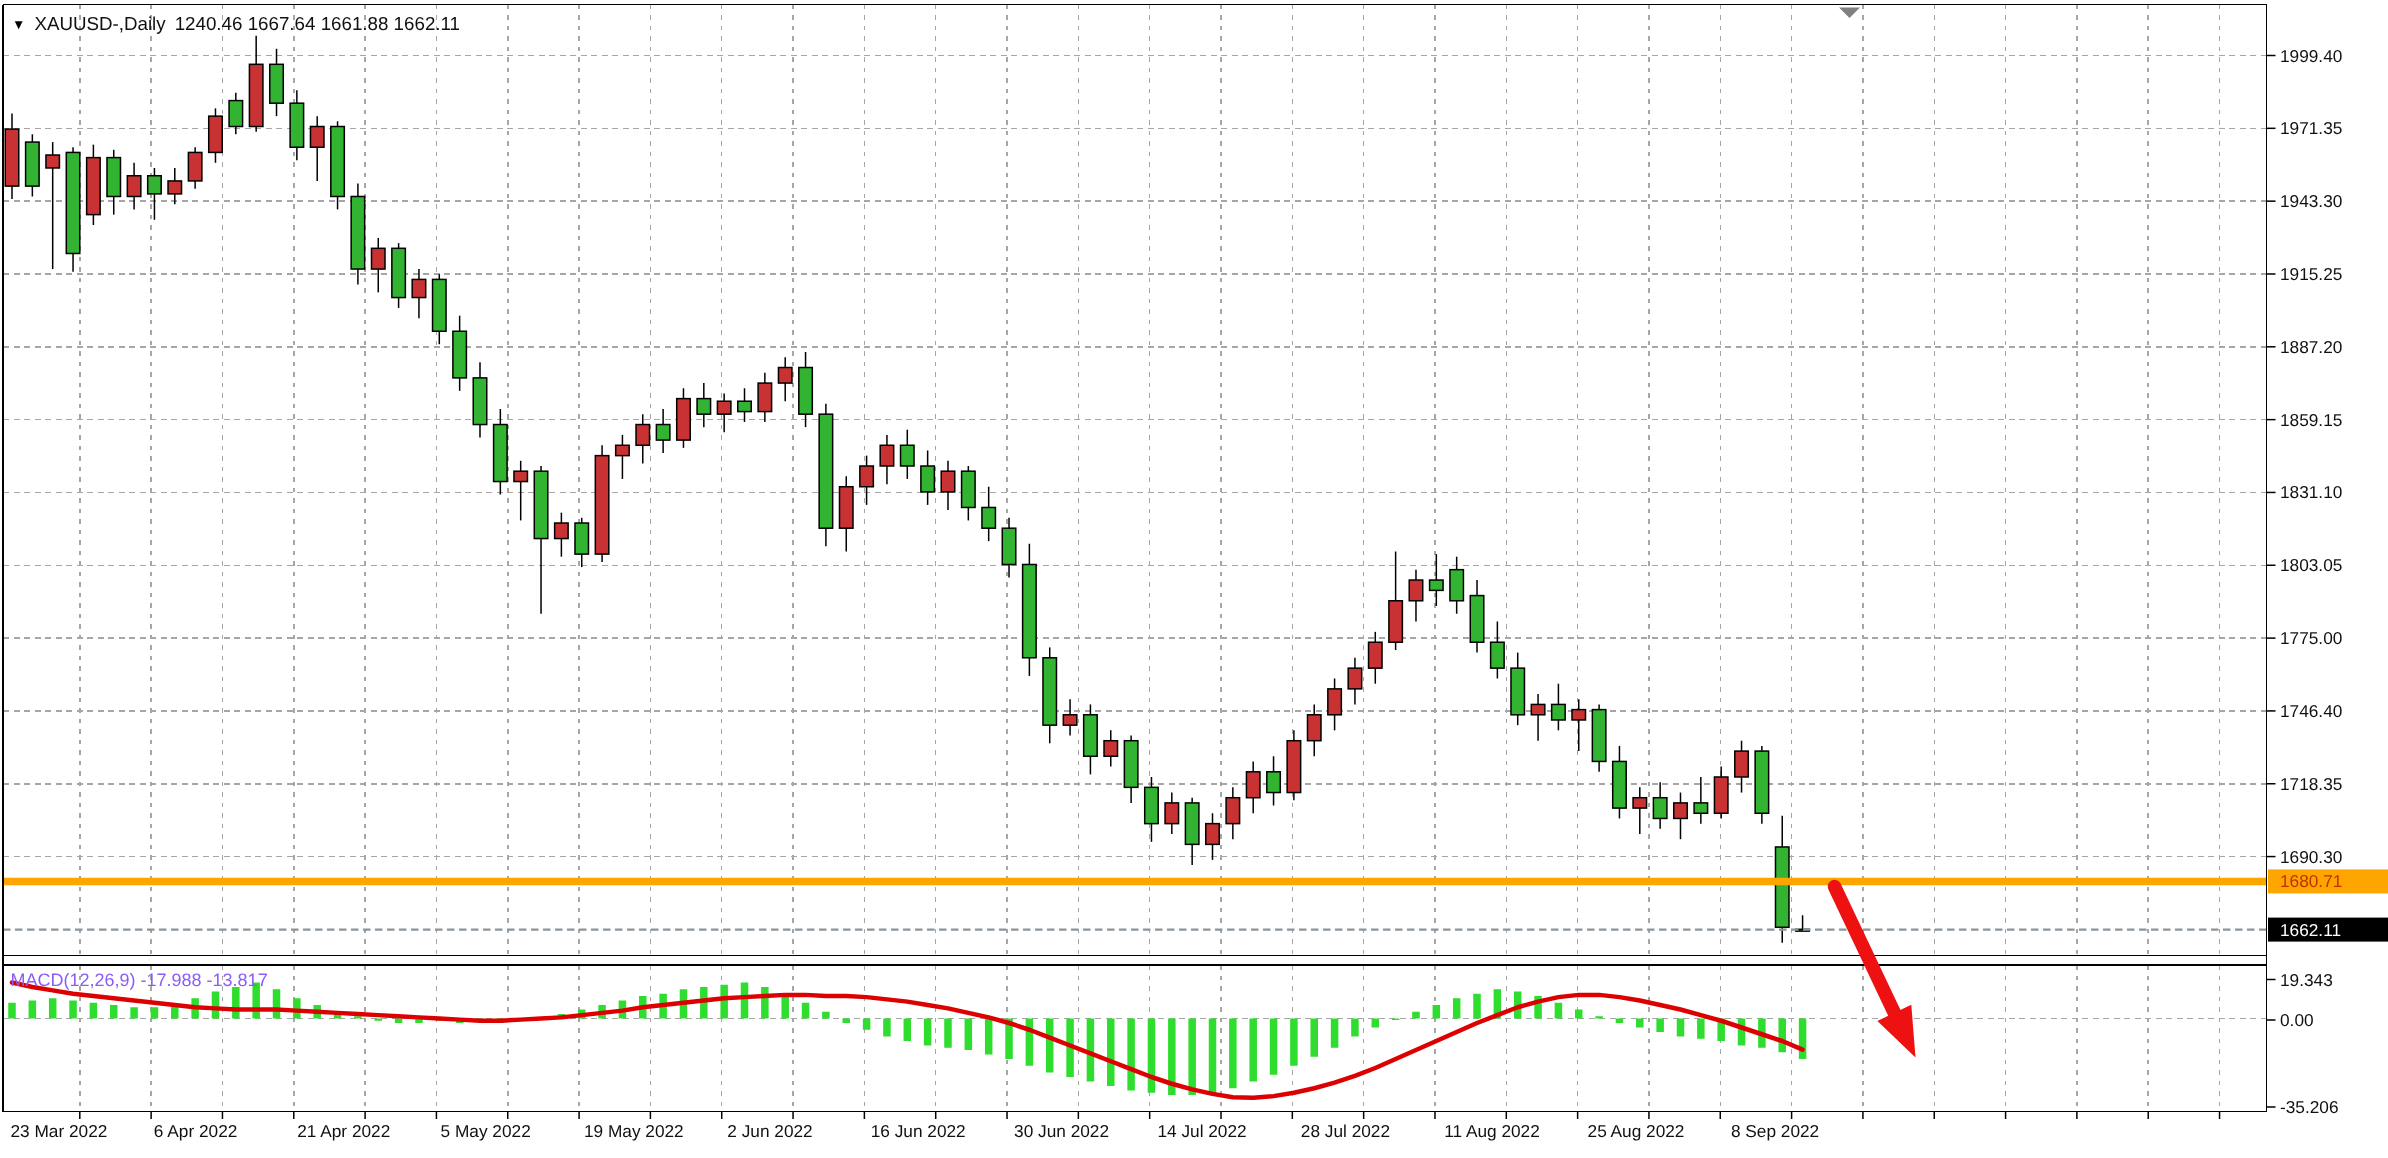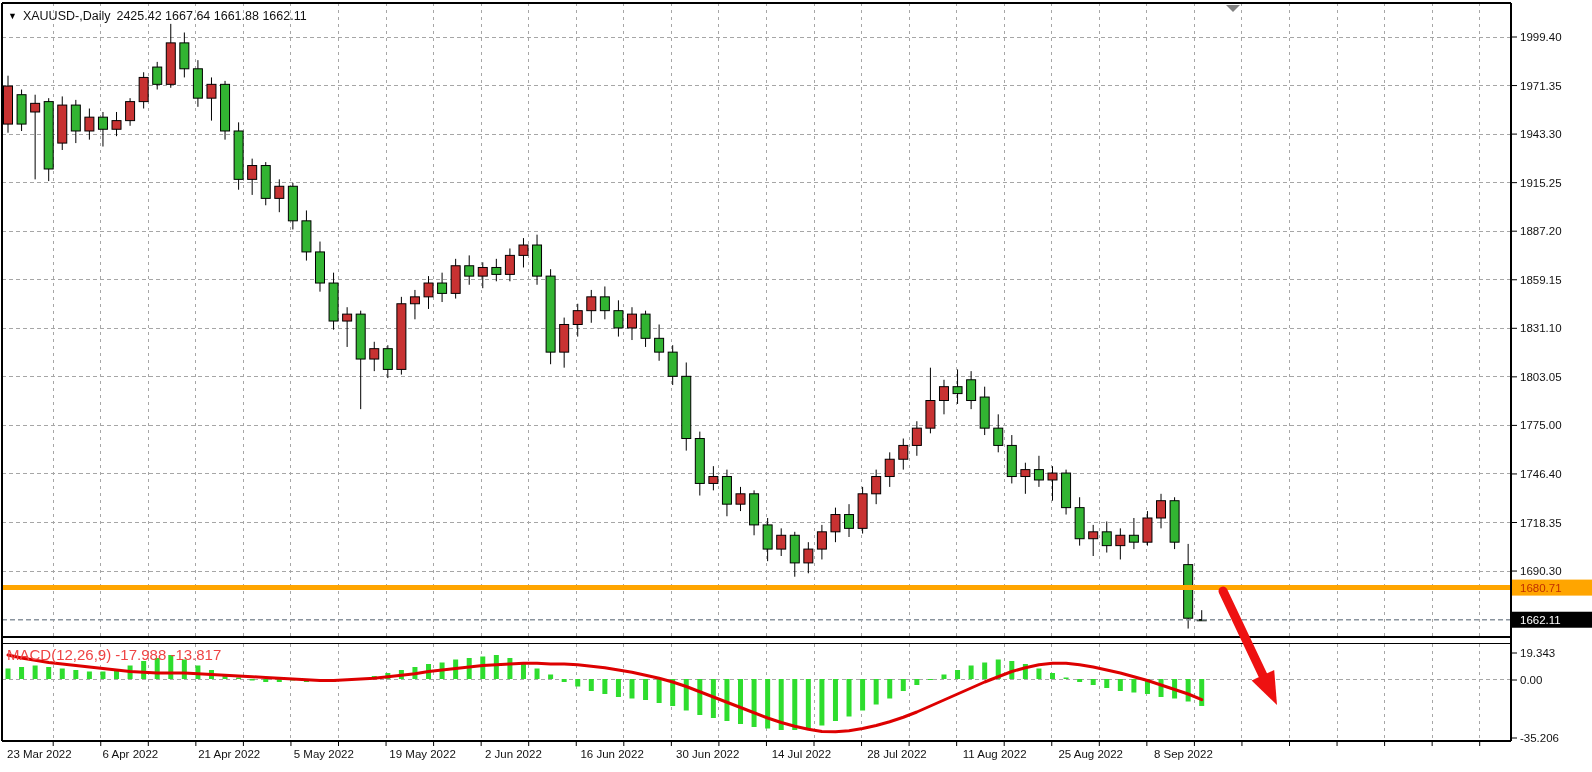--- a/index.html
+++ b/index.html
@@ -1,20 +1,20 @@
 <!DOCTYPE html>
 <html><head>
 <meta charset="utf-8">
 <style>
   html,body{margin:0;padding:0;background:#ffffff;font-family:"Liberation Sans",sans-serif;}
   .window{position:relative;width:1592px;height:772px;background:#ffffff;overflow:hidden;}
   .chart-svg{position:absolute;left:0;top:0;}
   .title-bar{position:absolute;left:8px;top:9px;font-size:12.5px;color:#111;display:flex;align-items:center;gap:6px;white-space:pre;}
   .title-bar .tri{font-size:9px;color:#000;}
-  .macd-title{position:absolute;left:7px;top:646px;font-size:15px;color:#ef4444;white-space:pre;}
+  .macd-title{position:absolute;left:7px;top:646px;font-size:12px;color:#8b5cf6;white-space:pre;}
 </style>
 </head>
 <body>
 
 <div class="window">
   <svg id="chart" class="chart-svg" width="1592" height="772">
       <g>
         <line x1="2" y1="37" x2="1511" y2="37" stroke="#A6A6A6" stroke-width="1" stroke-dasharray="4 3" shape-rendering="crispEdges"></line>
         <line x1="2" y1="85.55" x2="1511" y2="85.55" stroke="#A6A6A6" stroke-width="1" stroke-dasharray="4 3" shape-rendering="crispEdges"></line>
         <line x1="2" y1="134.1" x2="1511" y2="134.1" stroke="#A6A6A6" stroke-width="1" stroke-dasharray="4 3" shape-rendering="crispEdges"></line>
@@ -456,15 +456,15 @@
         <text x="867.22" y="758" font-size="11.5" fill="#111">28 Jul 2022</text>
         <text x="962.8" y="758" font-size="11.5" fill="#111">11 Aug 2022</text>
         <text x="1058.3799999999999" y="758" font-size="11.5" fill="#111">25 Aug 2022</text>
         <text x="1153.96" y="758" font-size="11.5" fill="#111">8 Sep 2022</text>
       </g>
       <g>
         <line x1="1223" y1="591" x2="1263" y2="675.5" stroke="#EE1111" stroke-width="9" stroke-linecap="round"></line>
         <polygon points="1277,705 1251.6,680.6 1274.2,669.9" fill="#EE1111"></polygon>
       </g>
     </svg>
-  <div class="title-bar"><span class="tri">▼</span><span>XAUUSD-,Daily</span><span>2425.42 1667.64 1661.88 1662.11</span></div>
+  <div class="title-bar"><span class="tri">▼</span><span>XAUUSD-,Daily</span><span>1240.46 1667.64 1661.88 1662.11</span></div>
   <div class="macd-title">MACD(12,26,9) -17.988 -13.817</div>
 </div>
 
 </body></html>

